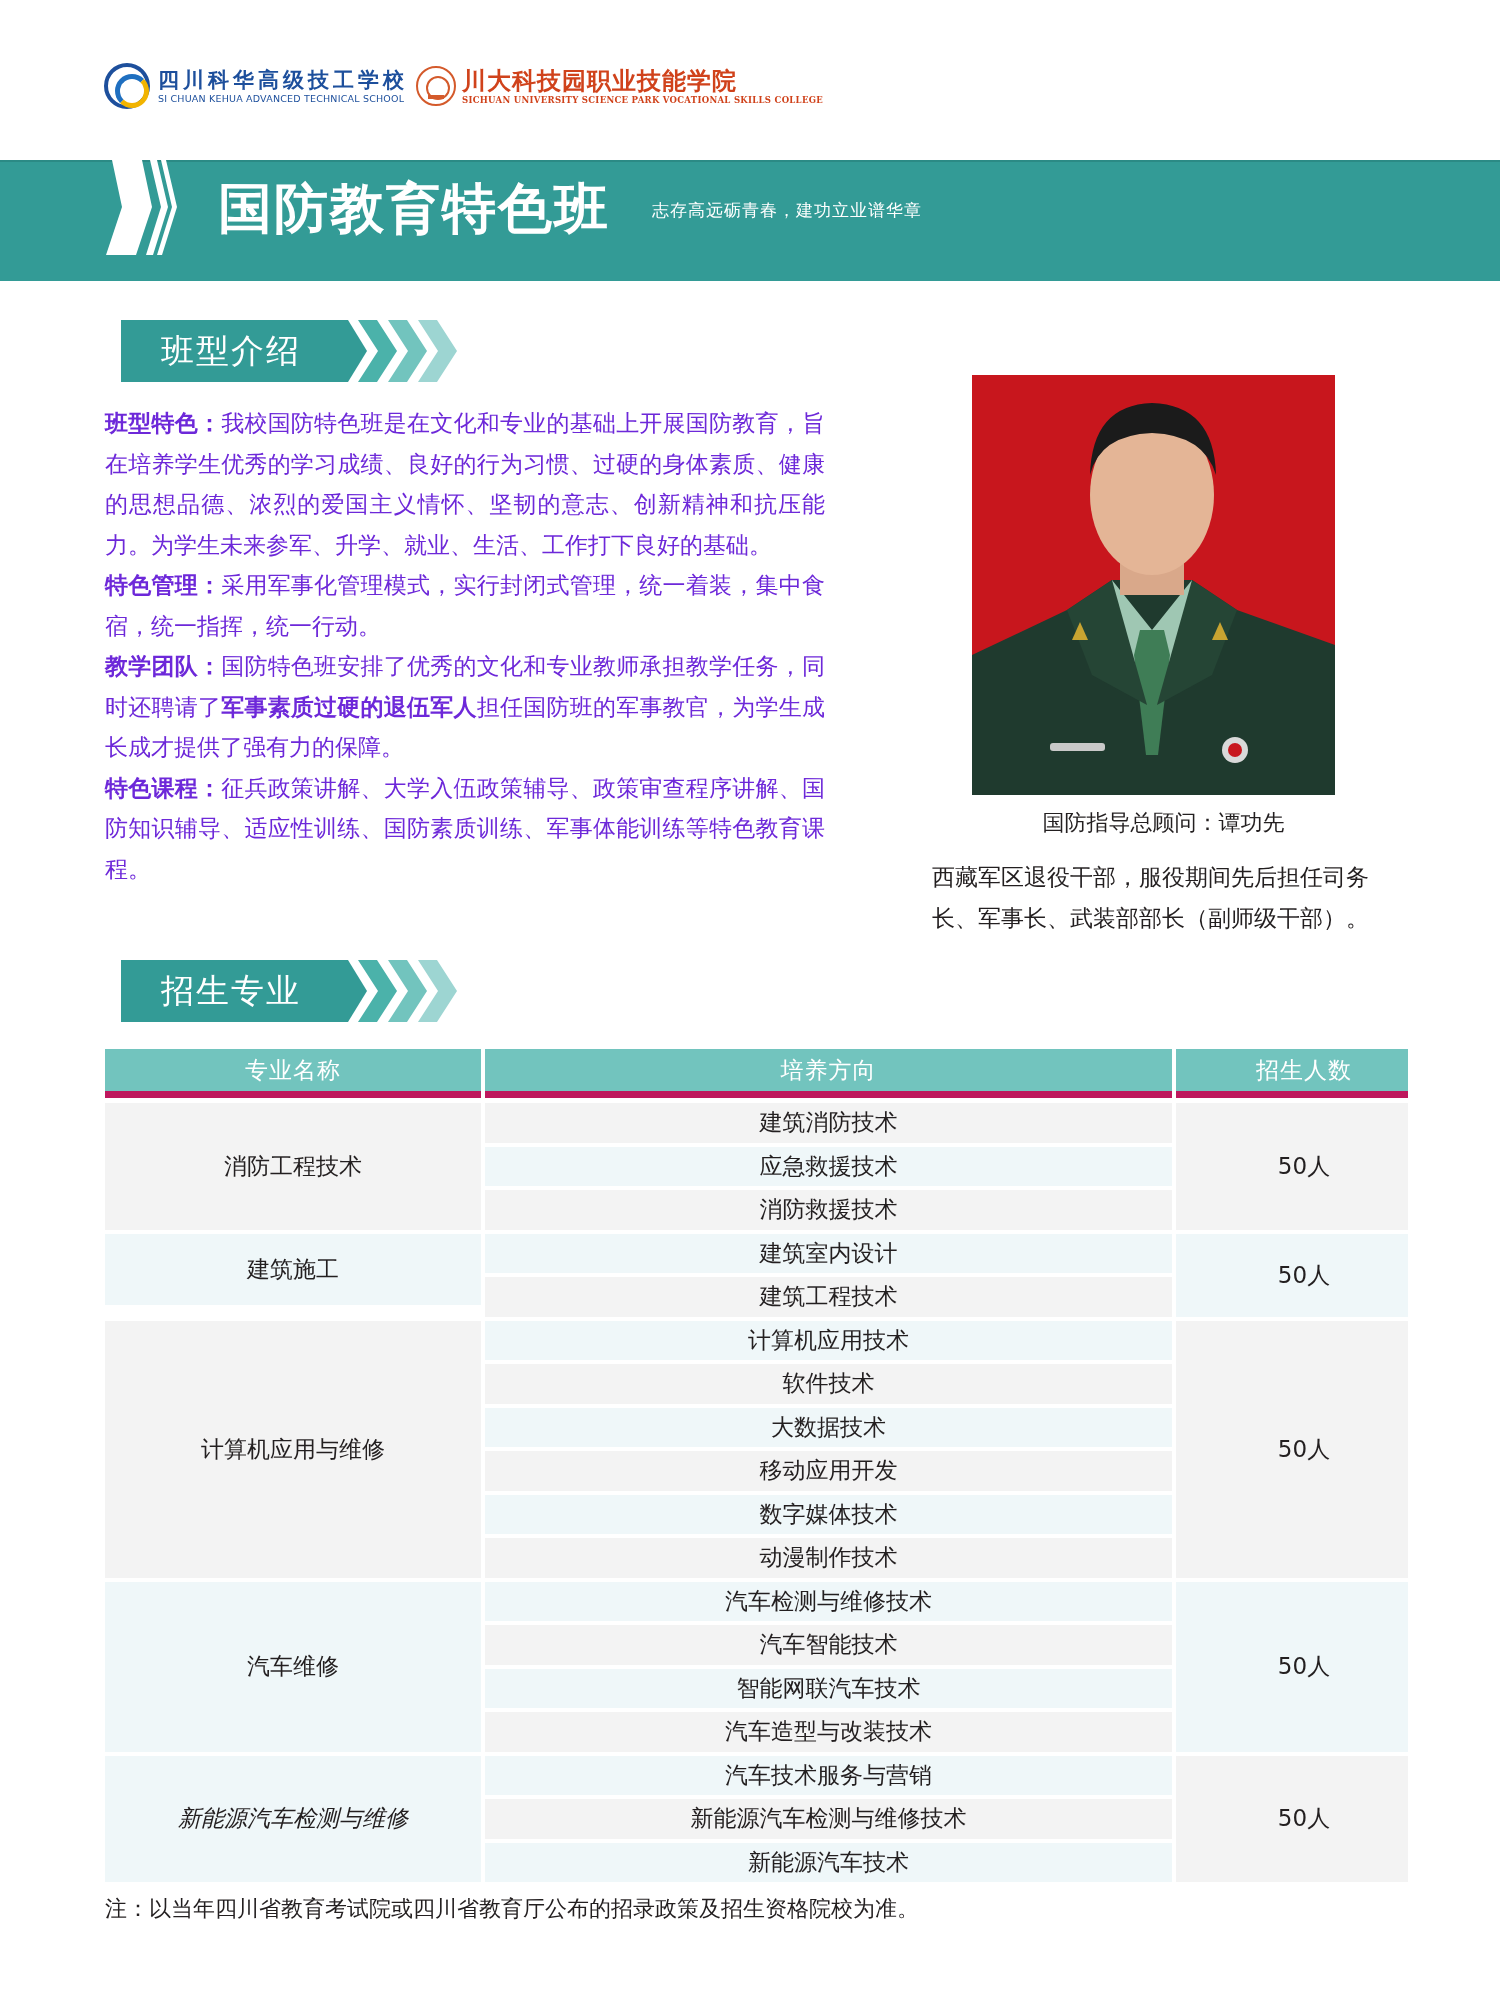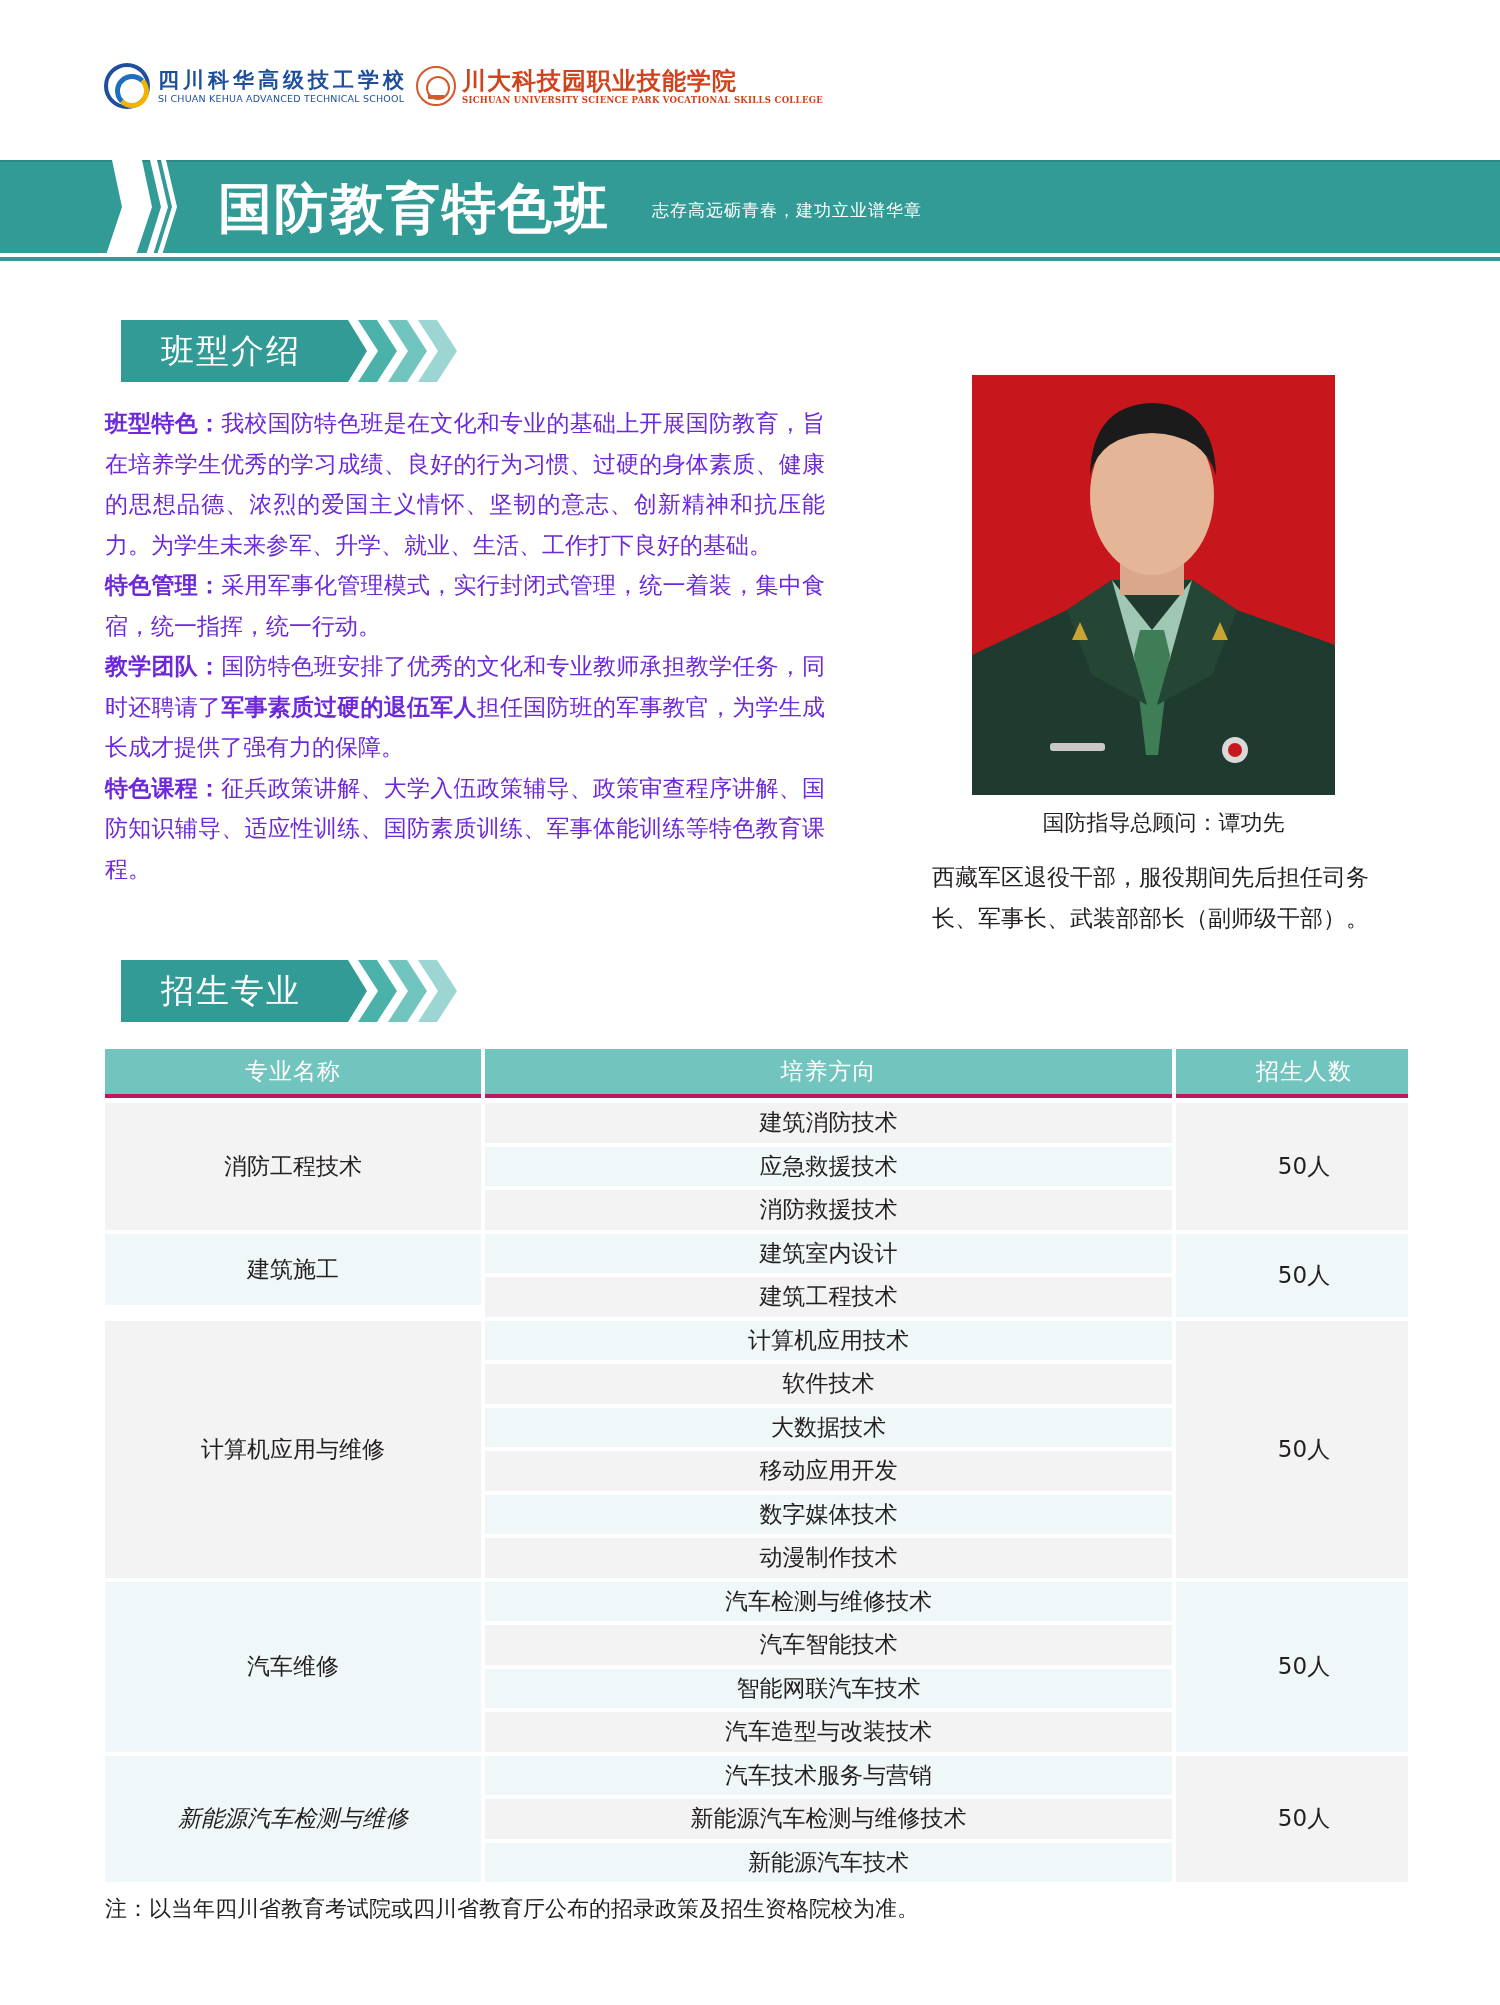--- a/index.html
+++ b/index.html
@@ -14,21 +14,21 @@
   .logo1-cn { font-family: "DejaVu Serif", serif; font-size: 21px; font-weight: bold; color: #1d4f9c; letter-spacing: 4px; line-height: 24px; }
   .logo1-en { font-size: 9.5px; color: #1d4f9c; line-height: 13px; letter-spacing: 0.2px; }
   .logo2-mark { margin-left: 8px; width: 40px; height: 40px; border-radius: 50%; border: 2px solid #d45a2b; position: relative; }
   .logo2-mark::before { content: ""; position: absolute; left: 8px; top: 8px; width: 20px; height: 20px; border-radius: 50%; border: 2px solid #d45a2b; }
   .logo2-mark::after { content: ""; position: absolute; left: 10px; bottom: 5px; width: 16px; height: 4px; background: #d45a2b; }
   .logo2-text { margin-left: 6px; display: flex; flex-direction: column; }
   .logo2-cn { font-family: "DejaVu Serif", serif; font-size: 24px; font-weight: bold; color: #d0421b; letter-spacing: 1px; line-height: 28px; }
   .logo2-en { font-family: "DejaVu Serif", serif; font-size: 8.5px; font-weight: bold; color: #d0421b; line-height: 11px; letter-spacing: 0.3px; }
 
   
-  .band { position: absolute; left: 0; top: 160px; width: 1500px; height: 93px; background: #339b96; border-top: 2px solid #2b8a85; padding-left: 16px; }
+  .band { position: absolute; left: 0; top: 160px; width: 1500px; height: 121px; background: #339b96; border-top: 2px solid #2b8a85; padding-left: 16px; }
   .band-line { position: absolute; left: 0; top: 257px; width: 1500px; height: 4px; background: #339b96; }
   .band svg { position: absolute; left: 0; top: -2px; }
   .band-title { position: absolute; left: 218px; top: 12px; font-size: 54px; font-weight: bold; color: #fff; letter-spacing: 2px; line-height: 70px; }
   .band-sub { position: absolute; left: 652px; top: 28px; font-size: 17px; color: #fff; line-height: 40px; letter-spacing: 1px; }
 
   
   .sec-head { position: absolute; left: 105px; height: 62px; width: 340px; margin-left: 16px; }
   .sec-head svg { position: absolute; left: 0; top: 0; }
   .sec-head-label { position: absolute; left: 40px; top: 8px; font-size: 33px; color: #fff; line-height: 46px; letter-spacing: 2px; }
 
@@ -39,21 +39,21 @@
 
   
   .photo { position: absolute; left: 972px; top: 375px; width: 363px; height: 420px; background: #c8161d; overflow: hidden; }
   .photo svg { position: absolute; left: 0; top: 0; }
   .caption { position: absolute; left: 932px; top: 806px; width: 463px; text-align: center; font-size: 22px; font-weight: normal; line-height: 34px; color: #231f20; }
   .desc { position: absolute; left: 932px; top: 857px; width: 465px; font-size: 23px; line-height: 41px; color: #231f20; }
 
   
   .table { position: absolute; left: 105px; top: 1049px; width: 1303px; }
   .thead { display: flex; height: 49px; }
-  .th { background: #72c4be; color: #fff; font-size: 23px; display: flex; align-items: center; justify-content: center; border-bottom: 4px solid #be185d; letter-spacing: 1px; }
+  .th { background: #72c4be; color: #fff; font-size: 23px; display: flex; align-items: center; justify-content: center; border-bottom: 7px solid #be185d; letter-spacing: 1px; }
   .c1 { width: 376px; }
   .c2 { width: 687px; margin-left: 4px; }
   .c3 { width: 232px; margin-left: 4px; padding-left: 24px; }
   .tbody { margin-top: 5px; }
   .group { display: flex; margin-bottom: 4px; }
   .gcell { display: flex; align-items: center; justify-content: center; font-size: 23px; color: #231f20; }
   .sub { display: flex; flex-direction: column; }
   .srow { height: 39.5px; margin-bottom: 4px; display: flex; align-items: center; justify-content: center; font-size: 23px; color: #231f20; }
   .srow:last-child { margin-bottom: 0; }
   .gray { background: #f3f3f3; }

